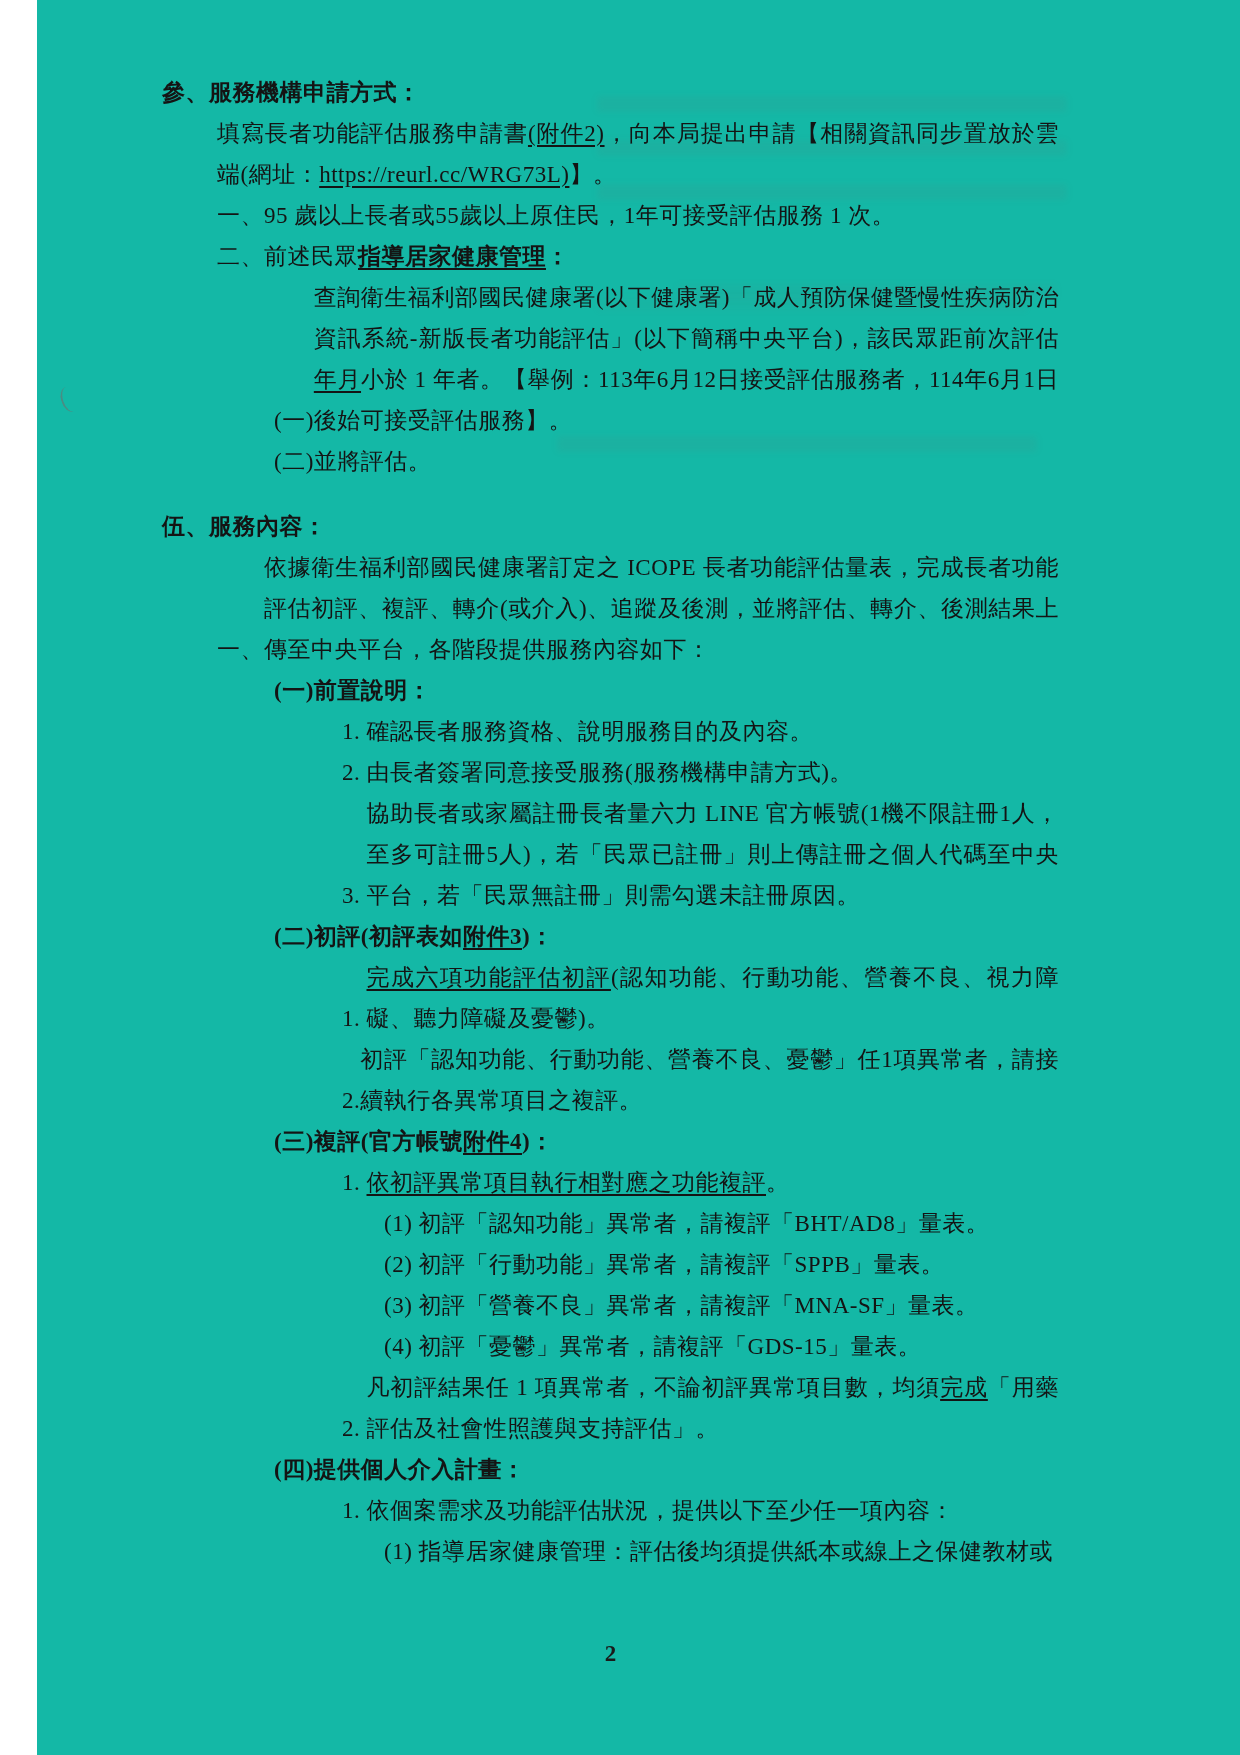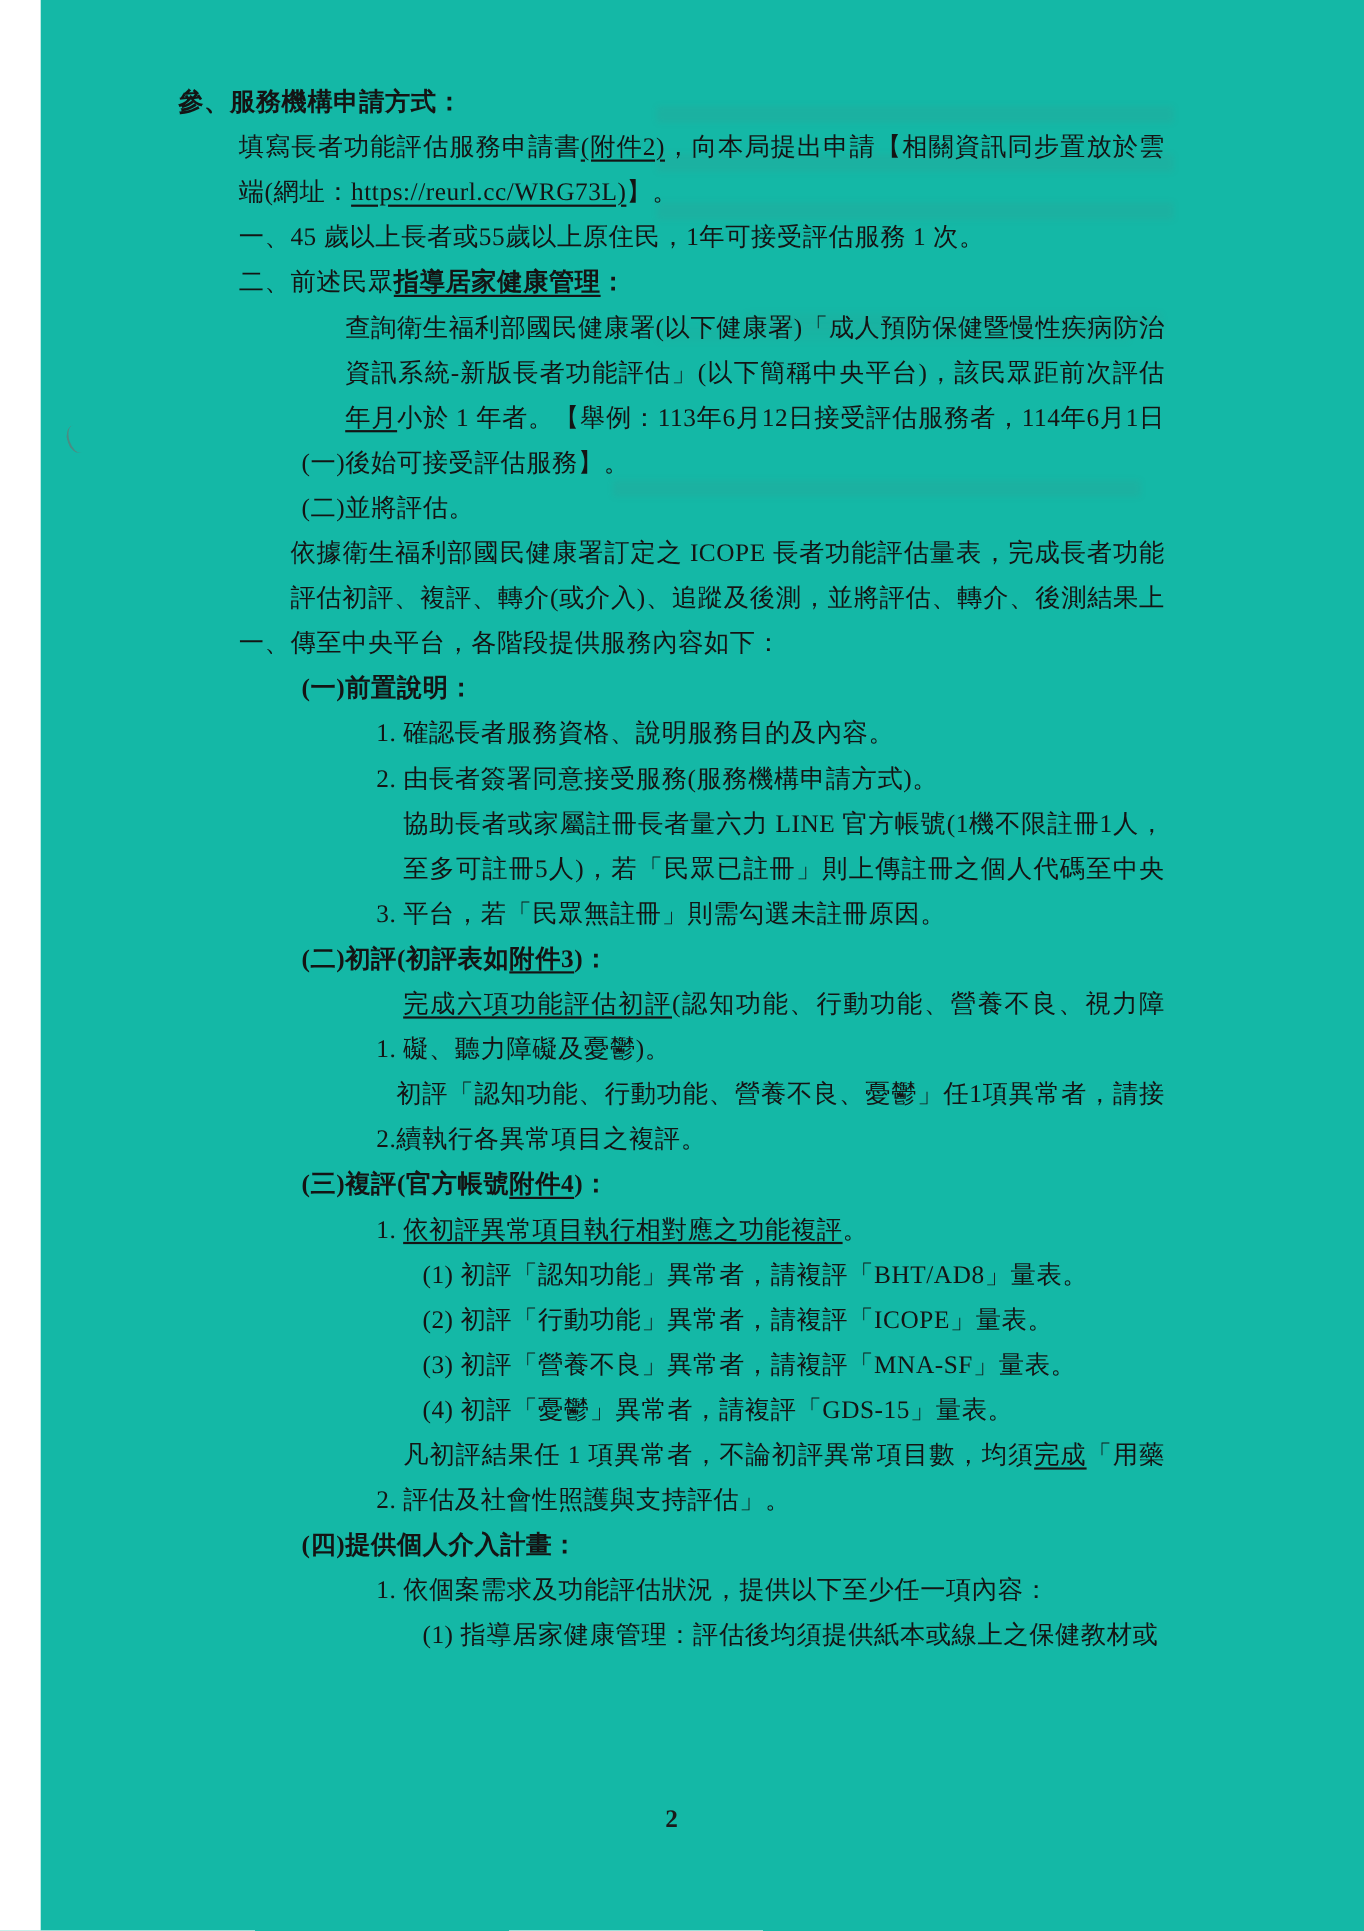--- a/index.html
+++ b/index.html
@@ -81,35 +81,36 @@
 
   <div class="content">
 
     <div class="h"><span class="b">參、服務機構申請方式：</span></div>
     <div class="li lv1">
       <span class="txt"><span>填寫長者功能評估服務申請書</span><span class="u">(附件2)</span><span>，向本局提出申請【相關資訊同步置放於雲端(網址：</span><span class="u">https://reurl.cc/WRG73L)</span><span>】。</span></span>
     </div>
 
     <div class="li lv1">
       <span class="marker"><span>一、</span></span>
-      <span class="txt"><span>45 歲以上長者或55歲以上原住民，1年可接受評估服務 1 次。</span></span>
+      <span class="txt"><span>95 歲以上長者或55歲以上原住民，1年可接受評估服務 1 次。</span></span>
     </div>
     <div class="li lv1">
       <span class="marker"><span>二、</span></span>
       <span class="txt"><span>前述民眾</span><span class="b u">指導居家健康管理</span><span class="b">：</span></span>
     </div>
     <div class="li lv2">
       <span class="marker"><span>(一)</span></span>
       <span class="txt"><span>查詢衛生福利部國民健康署(以下健康署)「成人預防保健暨慢性疾病防治資訊系統-新版長者功能評估」(以下簡稱中央平台)，該民眾距前次評估</span><span class="u">年月</span><span>小於 1 年者。【舉例：113年6月12日接受評估服務者，114年6月1日後始可接受評估服務】。</span></span>
     </div>
     <div class="li lv2">
       <span class="marker"><span>(二)</span></span>
       <span class="txt"><span>並將評估。</span></span>
     </div>
 
+    <div class="h mt-lg"><span class="b">伍、服務內容：</span></div>
     <div class="li lv1">
       <span class="marker"><span>一、</span></span>
       <span class="txt"><span>依據衛生福利部國民健康署訂定之 ICOPE 長者功能評估量表，完成長者功能評估初評、複評、轉介(或介入)、追蹤及後測，並將評估、轉介、後測結果上傳至中央平台，各階段提供服務內容如下：</span></span>
     </div>
 
     <div class="li lv2">
       <span class="marker"><span class="b">(一)</span></span>
       <span class="txt"><span class="b">前置說明：</span></span>
     </div>
     <div class="li lv3">
@@ -145,21 +146,21 @@
     <div class="li lv3">
       <span class="marker"><span>1. </span></span>
       <span class="txt"><span class="u">依初評異常項目執行相對應之功能複評</span><span>。</span></span>
     </div>
     <div class="li lv4">
       <span class="marker"><span>(1) </span></span>
       <span class="txt"><span>初評「認知功能」異常者，請複評「BHT/AD8」量表。</span></span>
     </div>
     <div class="li lv4">
       <span class="marker"><span>(2) </span></span>
-      <span class="txt"><span>初評「行動功能」異常者，請複評「ICOPE」量表。</span></span>
+      <span class="txt"><span>初評「行動功能」異常者，請複評「SPPB」量表。</span></span>
     </div>
     <div class="li lv4">
       <span class="marker"><span>(3) </span></span>
       <span class="txt"><span>初評「營養不良」異常者，請複評「MNA-SF」量表。</span></span>
     </div>
     <div class="li lv4">
       <span class="marker"><span>(4) </span></span>
       <span class="txt"><span>初評「憂鬱」異常者，請複評「GDS-15」量表。</span></span>
     </div>
     <div class="li lv3">

